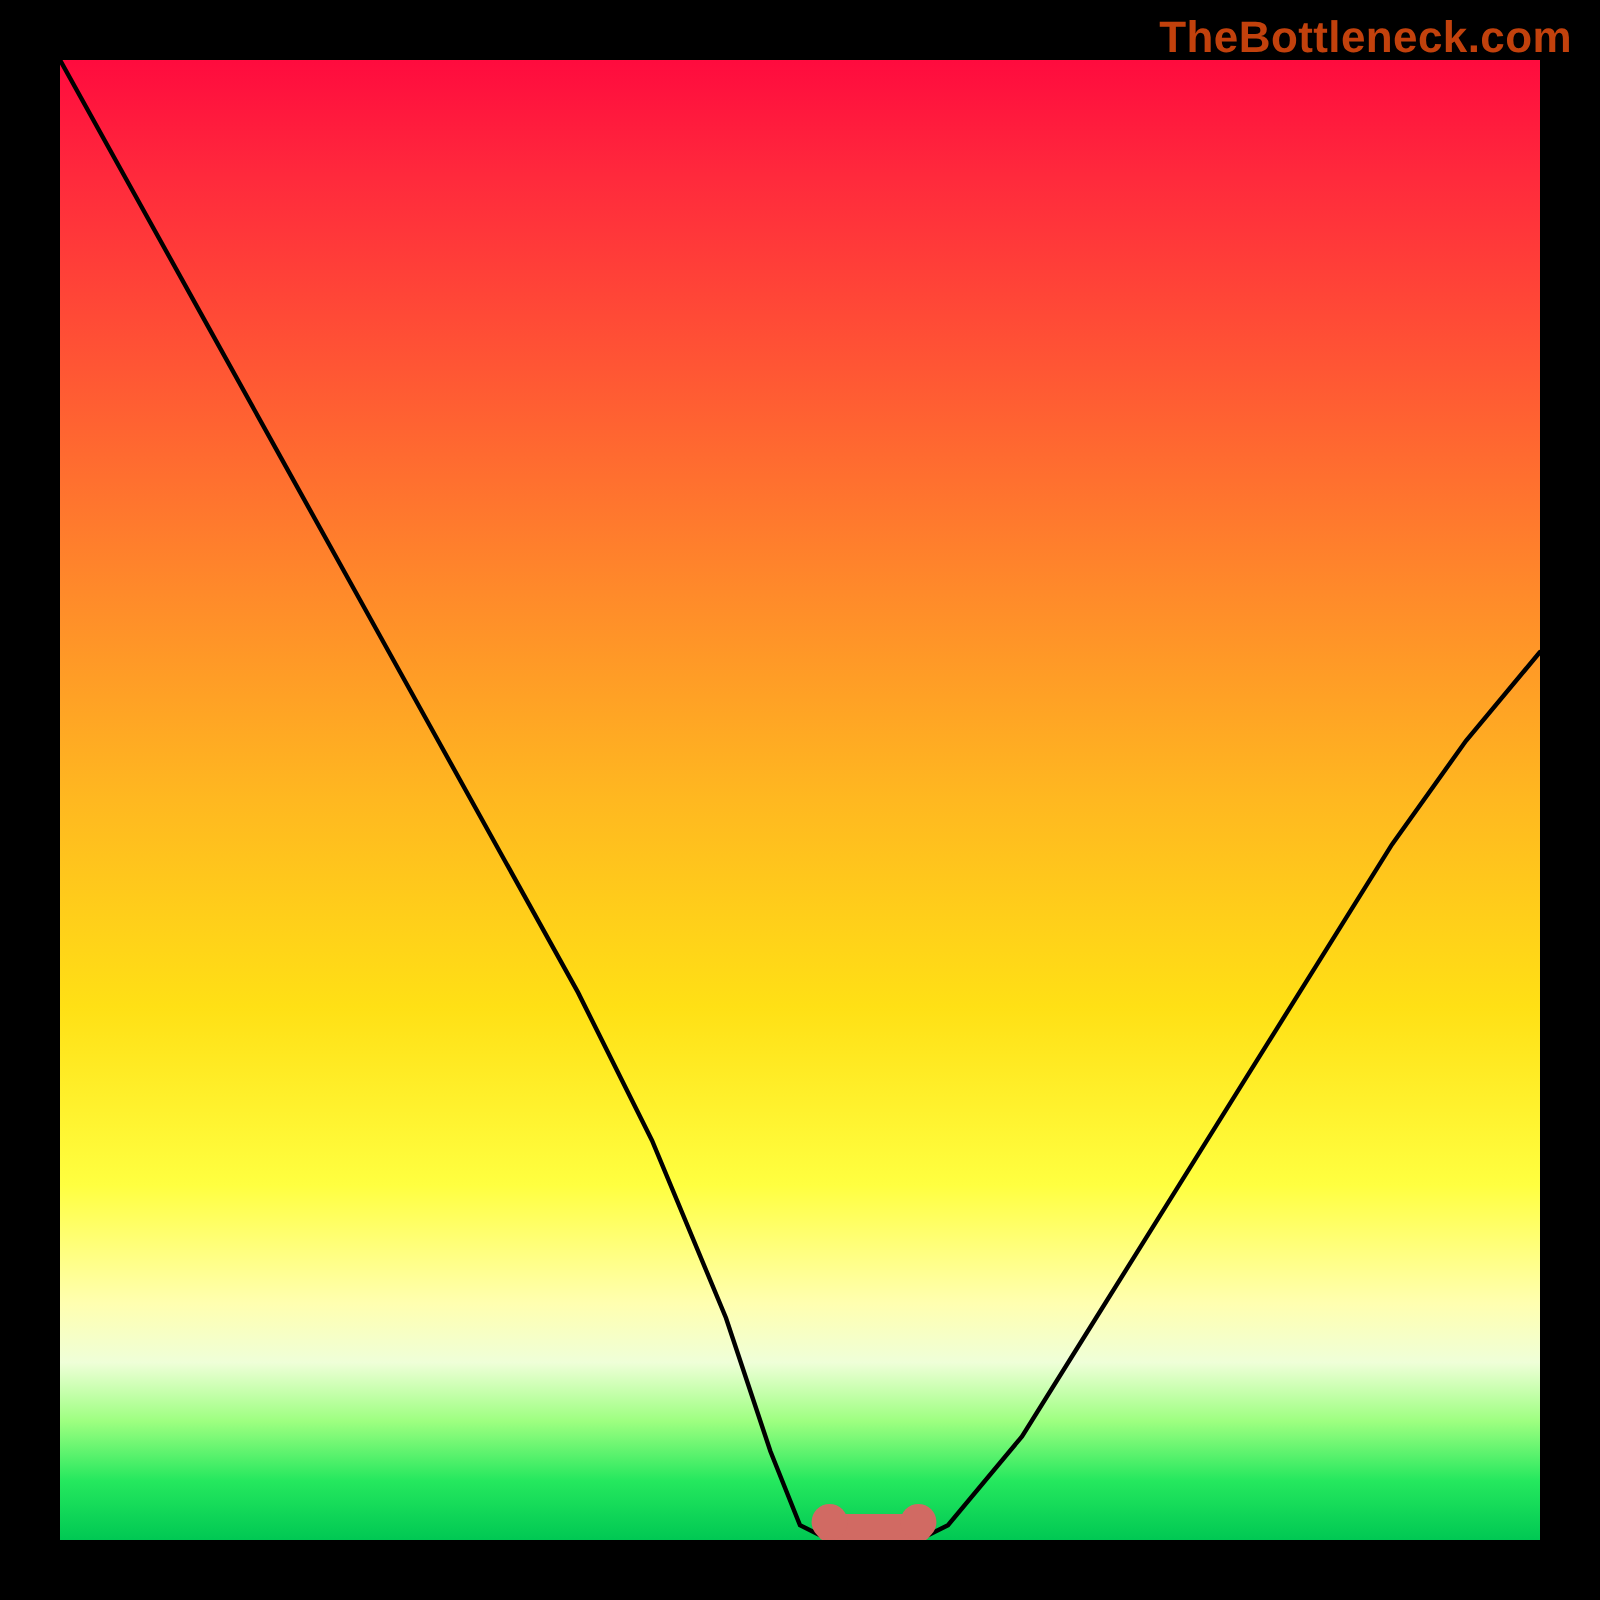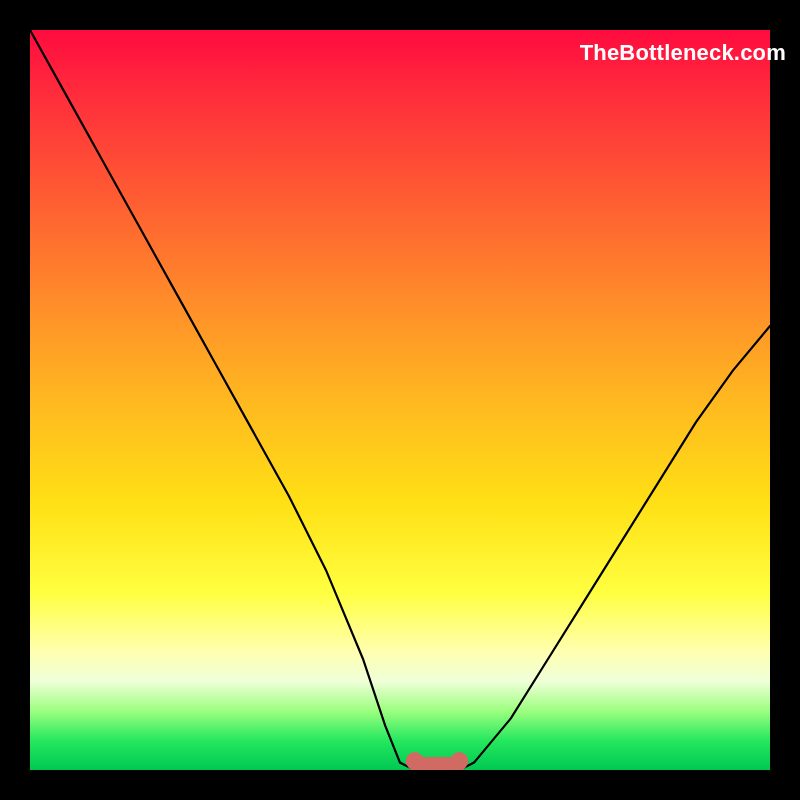--- a/index.html
+++ b/index.html
@@ -14,26 +14,25 @@
   .frame {
     position: relative;
     width: 800px;
     height: 800px;
     background: #000;
   }
   .watermark {
     position: absolute;
     top: 6px;
     right: 14px;
-    color: #ffffff;
+    color: #c2410c;
     font-size: 22px;
     font-weight: 600;
     letter-spacing: 0.2px;
     z-index: 10;
-    margin-top: 34px;
   }
   .plot-area {
     position: absolute;
     left: 30px;
     top: 30px;
     width: 740px;
     height: 740px;
     overflow: hidden;
   }
   .gradient-bg {

